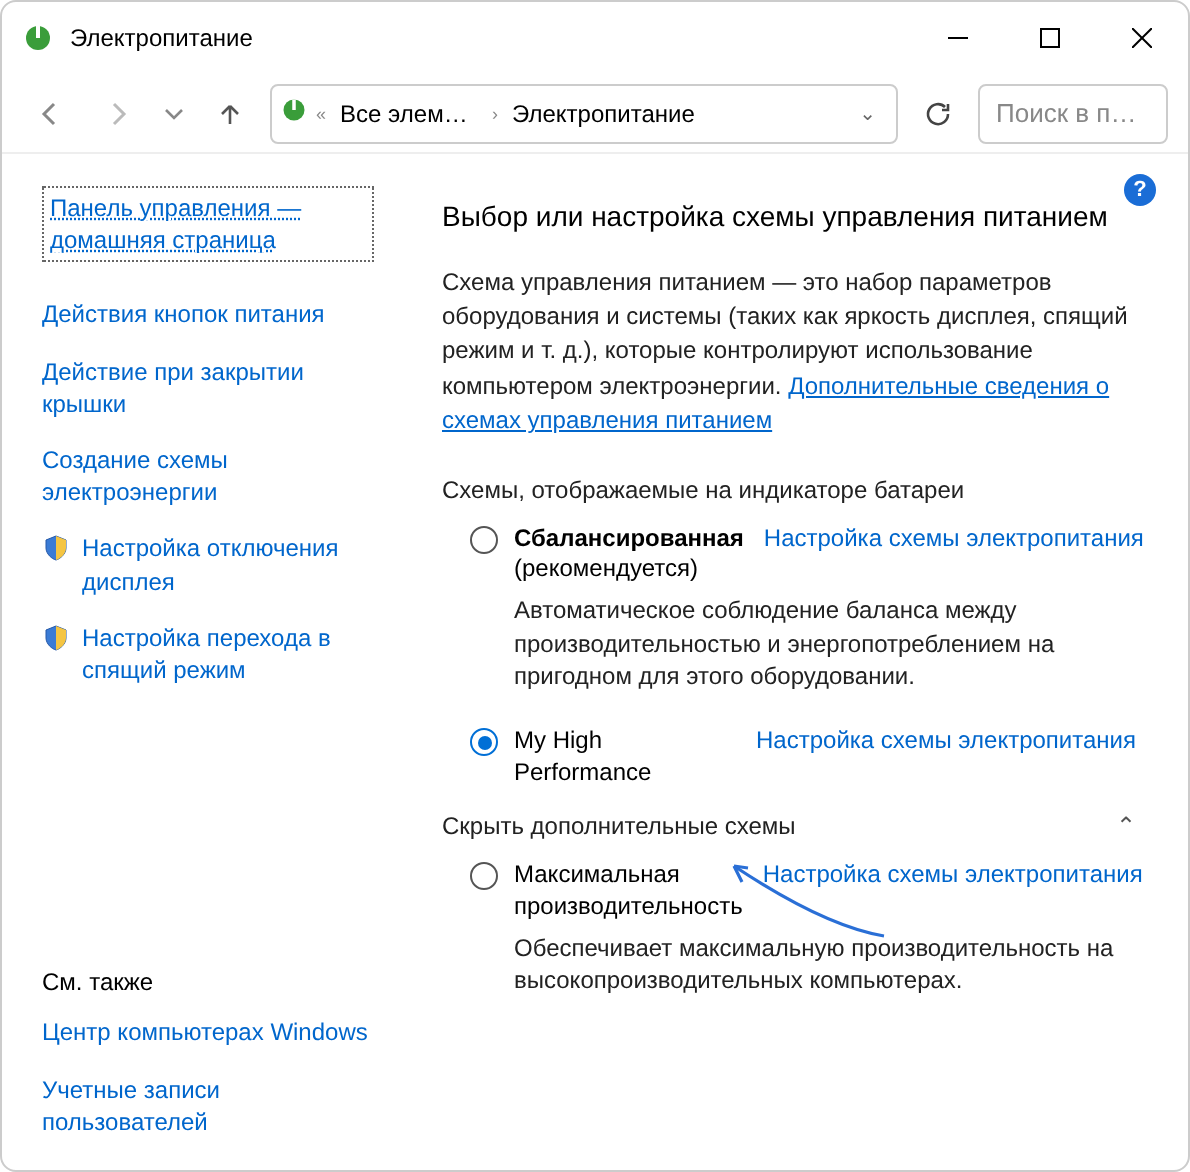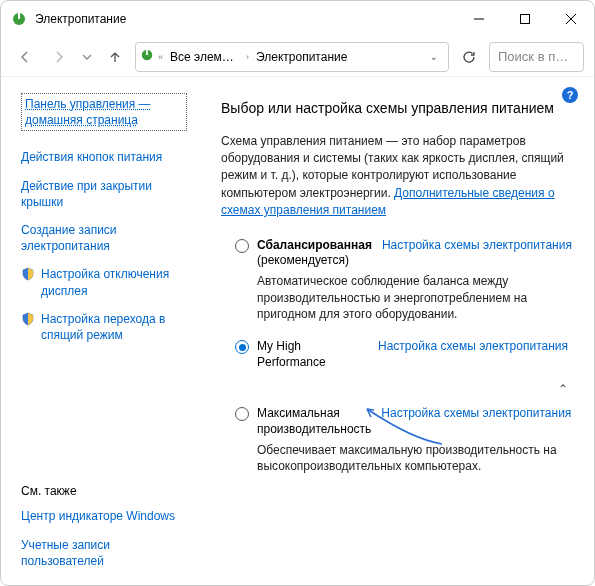--- a/index.html
+++ b/index.html
@@ -237,21 +237,21 @@
   <div class="sidebar">
     <a class="home-link">Панель управления — домашняя страница</a>
 
     <div class="side-link">
       <span>Действия кнопок питания</span>
     </div>
     <div class="side-link">
       <span>Действие при закрытии крышки</span>
     </div>
     <div class="side-link">
-      <span>Создание записи электропитания</span>
+      <span>Создание схемы электроэнергии</span>
     </div>
     <div class="side-link">
       <span class="side-icon">
         <svg viewBox="0 0 14 14">
             <path d="M7 1 L12 3 V7 C12 10 9 12.5 7 13 C5 12.5 2 10 2 7 V3 Z" fill="#3a7bd5" stroke="#2458a8" stroke-width="0.5"></path>
             <path d="M7 1 L12 3 V7 C12 10 9 12.5 7 13 Z" fill="#f5c542"></path>
           </svg>
       </span>
       <span>Настройка отключения дисплея</span>
     </div>
@@ -261,36 +261,39 @@
             <path d="M7 1 L12 3 V7 C12 10 9 12.5 7 13 C5 12.5 2 10 2 7 V3 Z" fill="#3a7bd5" stroke="#2458a8" stroke-width="0.5"></path>
             <path d="M7 1 L12 3 V7 C12 10 9 12.5 7 13 Z" fill="#f5c542"></path>
           </svg>
       </span>
       <span>Настройка перехода в спящий режим</span>
     </div>
 
     <div class="side-bottom">
       <div class="see-also">См. также</div>
       <div class="side-link">
-        <span>Центр индикаторе Windows</span>
+        <span>Центр компьютерах Windows</span>
       </div>
       <div class="side-link" style="margin-bottom:4px;">
         <span>Учетные записи пользователей</span>
       </div>
     </div>
   </div>
 
   <div class="main">
     <div class="help-icon">?</div>
     <div class="page-title">Выбор или настройка схемы управления питанием</div>
     <div class="intro">
       <span>Схема управления питанием — это набор параметров оборудования и системы (таких как яркость дисплея, спящий режим и т. д.), которые контролируют использование компьютером электроэнергии. </span>
       <a>Дополнительные сведения о схемах управления питанием</a>
     </div>
 
+    <div class="section-head">
+      <span>Схемы, отображаемые на индикаторе батареи</span>
+    </div>
 
     <div class="plan">
       <div class="radio"></div>
       <div class="plan-body">
         <div class="plan-row">
           <div class="plan-name">
             <b>Сбалансированная</b><span> (рекомендуется)</span>
           </div>
           <a class="plan-link">Настройка схемы электропитания</a>
         </div>
@@ -303,20 +306,21 @@
       <div class="plan-body">
         <div class="plan-row">
           <div class="plan-name">My High Performance</div>
           <a class="plan-link">Настройка схемы электропитания</a>
         </div>
       </div>
     </div>
 
     <div class="sub-section">
       <div class="section-head">
+        <span>Скрыть дополнительные схемы</span>
         <span class="chev">⌃</span>
       </div>
 
       <div class="plan">
         <div class="radio"></div>
         <div class="plan-body" style="position:relative;">
           <div class="plan-row">
             <div class="plan-name">Максимальная производительность</div>
             <a class="plan-link">Настройка схемы электропитания</a>
           </div>

